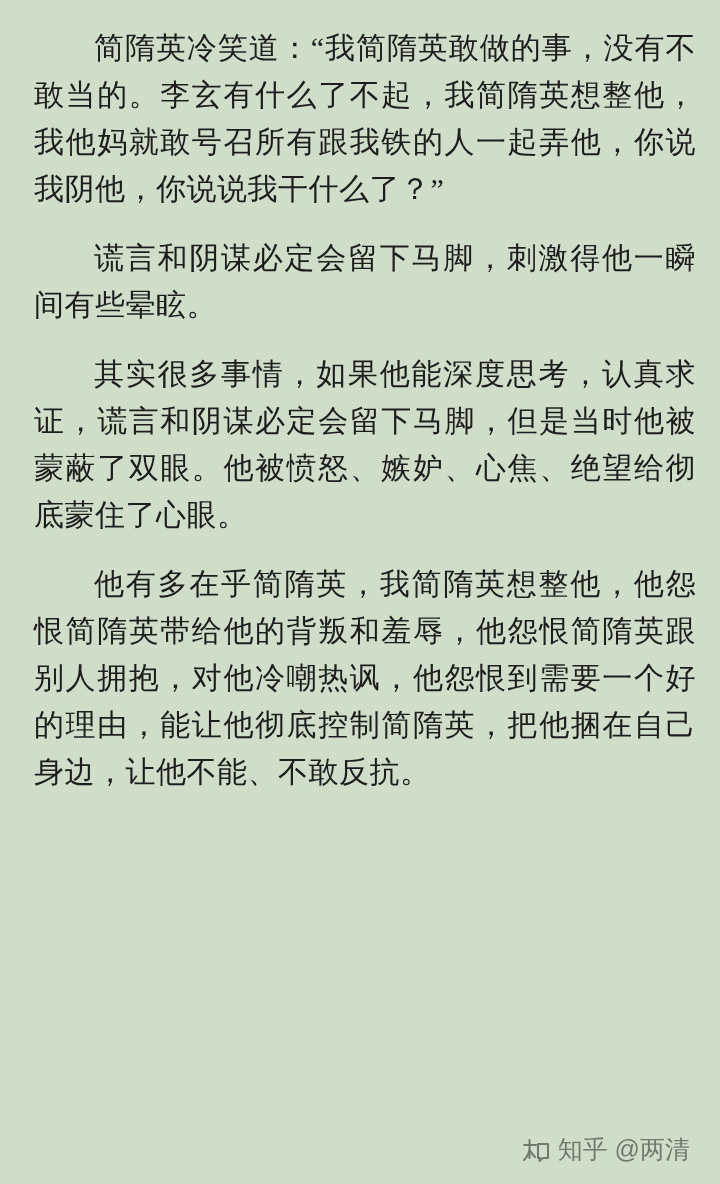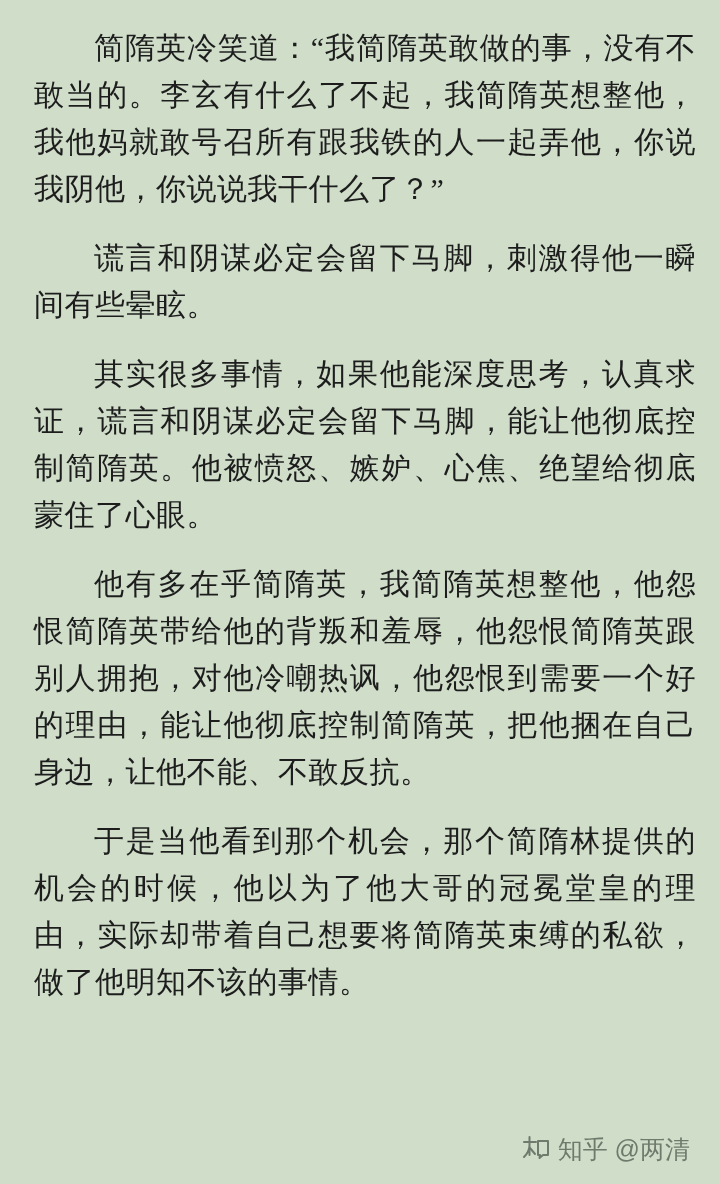--- a/index.html
+++ b/index.html
@@ -29,44 +29,43 @@
     margin: 0 0 22px 0;
     letter-spacing: 0.5px;
     text-align: justify;
     word-break: break-all;
   }
   .watermark {
     position: absolute;
     right: 30px;
     bottom: 18px;
     display: flex;
-    align-items: flex-start;
+    align-items: flex-end;
     gap: 8px;
     color: #6f7a6c;
     font-size: 25px;
     font-family: "Liberation Sans", sans-serif;
   }
   .zhihu-logo {
     display: inline-block;
     width: 30px;
     height: 30px;
     position: relative;
   }
   .zhihu-logo svg { display: block; }
   .wm-text { color: #6f7a6c; }
 </style>
 </head>
 <body>
 
 <div class="page">
   <p class="para">简隋英冷笑道：“我简隋英敢做的事，没有不敢当的。李玄有什么了不起，我简隋英想整他，我他妈就敢号召所有跟我铁的人一起弄他，你说我阴他，你说说我干什么了？”</p>
   <p class="para">谎言和阴谋必定会留下马脚，刺激得他一瞬间有些晕眩。</p>
-  <p class="para">其实很多事情，如果他能深度思考，认真求证，谎言和阴谋必定会留下马脚，能让他彻底控制简隋英。他被愤怒、嫉妒、心焦、绝望给彻底蒙住了心眼。</p>
+  <p class="para">其实很多事情，如果他能深度思考，认真求证，谎言和阴谋必定会留下马脚，但是当时他被蒙蔽了双眼。他被愤怒、嫉妒、心焦、绝望给彻底蒙住了心眼。</p>
   <p class="para">他有多在乎简隋英，我简隋英想整他，他怨恨简隋英带给他的背叛和羞辱，他怨恨简隋英跟别人拥抱，对他冷嘲热讽，他怨恨到需要一个好的理由，能让他彻底控制简隋英，把他捆在自己身边，让他不能、不敢反抗。</p>
-  <p class="para">于是当他看到那个机会，那个简隋林提供的机会的时候，他以为了他大哥的冠冕堂皇的理由，实际却带着自己想要将简隋英束缚的私欲，做了他明知不该的事情。</p>
 
   <div class="watermark">
     <span class="zhihu-logo">
       <svg width="30" height="30" viewBox="0 0 30 30" xmlns="http://www.w3.org/2000/svg">
         <path d="M4 9 H16 M9.5 4 V22 M9.5 12 C9.5 17 7 21 4 24" stroke="#6f7a6c" stroke-width="2" fill="none" stroke-linecap="round"></path>
         <path d="M10 15 L15 21" stroke="#6f7a6c" stroke-width="2" fill="none" stroke-linecap="round"></path>
         <path d="M18 8 H28 V22 H23 L19.5 25 L20 22 H18 Z" stroke="#6f7a6c" stroke-width="2" fill="none" stroke-linejoin="round"></path>
       </svg>
     </span>
     <span class="wm-text">知乎 @两清</span>

